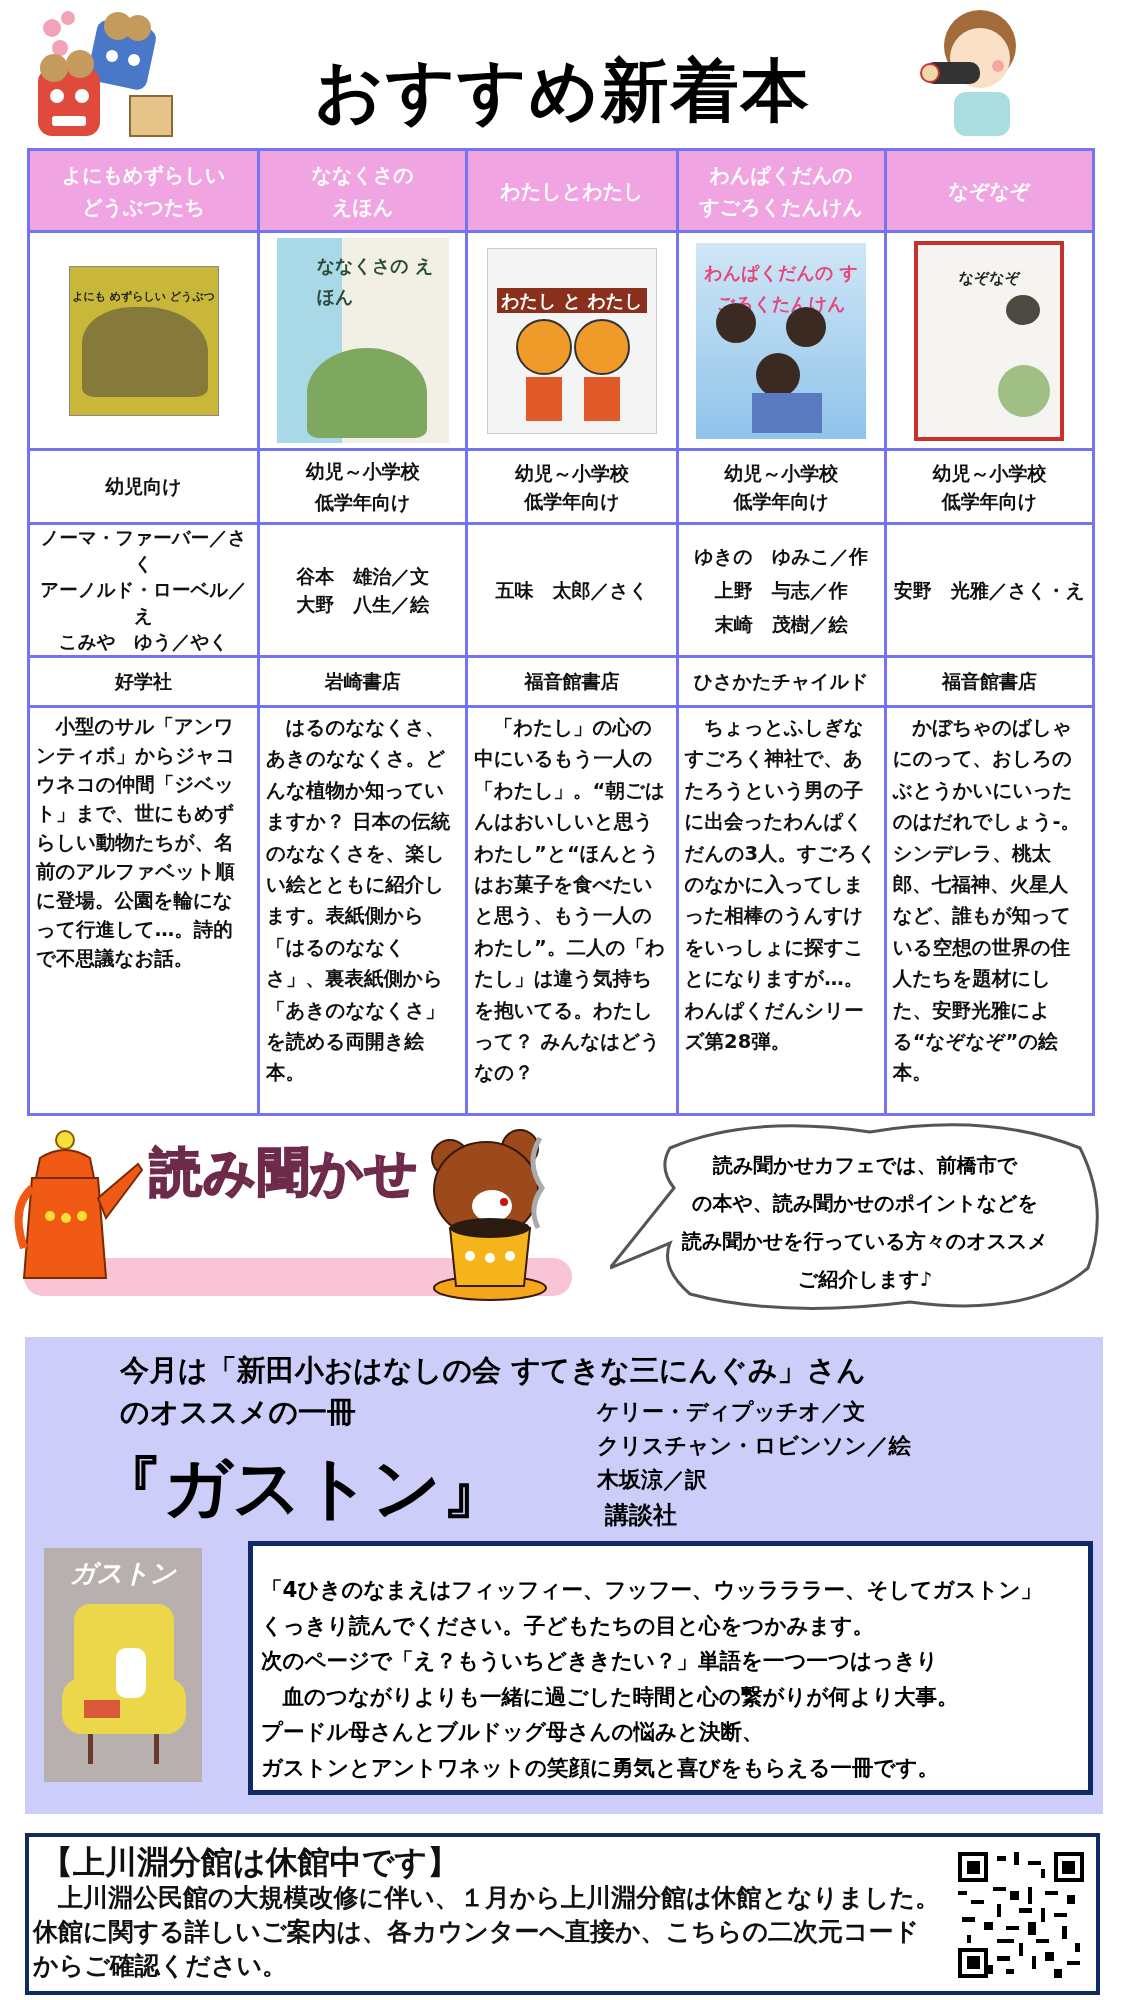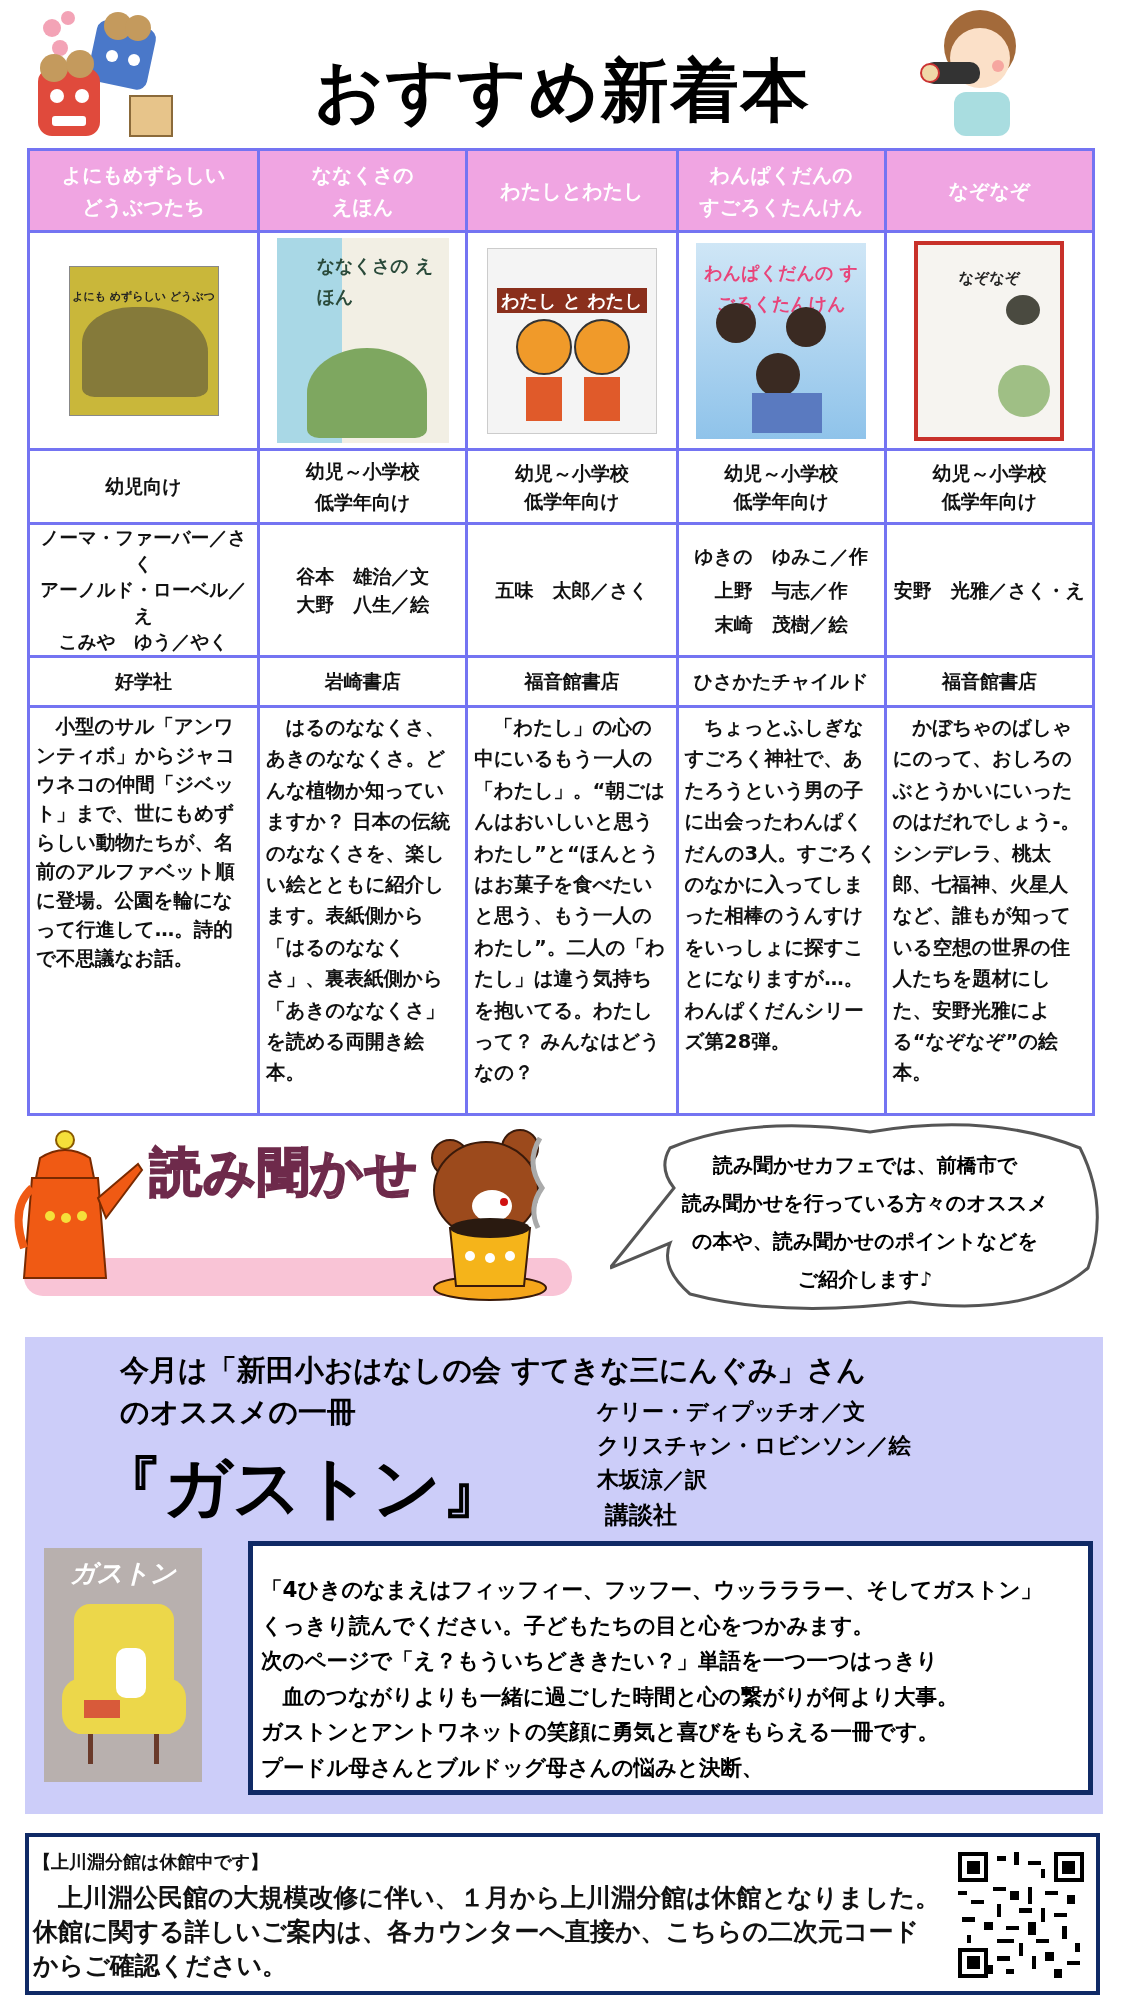--- a/index.html
+++ b/index.html
@@ -39,21 +39,21 @@
   .reco-line2 { position: absolute; left: 95px; top: 56px; font-size: 29px; font-weight: bold; color: #000; }
   .reco-book-title { position: absolute; left: 70px; top: 106px; font-size: 68px; font-weight: bold; color: #000; }
   .reco-credits { position: absolute; left: 572px; top: 58px; font-size: 22px; font-weight: bold; line-height: 34px; color: #000; }
   .reco-publisher { position: absolute; left: 580px; top: 162px; font-size: 24px; font-weight: bold; color: #000; }
   .reco-cover { position: absolute; left: 19px; top: 211px; width: 158px; height: 234px; background: #b8b0ae; overflow: hidden; }
   .reco-box { position: absolute; left: 223px; top: 204px; width: 845px; height: 254px; background: #fff; border: 5px solid #102a66; padding: 26px 0 0 8px; }
   .reco-box p { font-size: 21.5px; font-weight: bold; line-height: 35.5px; color: #000; white-space: nowrap; }
 
   
   .notice { position: absolute; left: 25px; top: 1833px; width: 1075px; height: 162px; border: 4px solid #102a66; background: #fff; padding: 6px 0 0 4px; }
-  .notice-title { font-size: 18px; font-weight: bold; line-height: 38px; }
+  .notice-title { font-size: 32px; font-weight: bold; line-height: 38px; margin-left: 8px; }
   .notice-body p { font-size: 25px; font-weight: bold; line-height: 34px; white-space: nowrap; }
   .qr { position: absolute; right: 12px; top: 10px; width: 126px; height: 136px; }
 </style>
 </head>
 <body>
 
 <div class="header">
   <svg class="oni" viewBox="0 0 150 135">
     <circle cx="22" cy="22" r="9" fill="#f3a3b6"></circle>
       <circle cx="38" cy="12" r="7" fill="#f3a3b6"></circle>
@@ -195,22 +195,22 @@
       <circle cx="50" cy="138" r="5" fill="#fff"></circle>
         <circle cx="70" cy="140" r="5" fill="#fff"></circle>
         <circle cx="90" cy="138" r="5" fill="#fff"></circle>
     </svg>
   </div>
   <svg class="bubble" viewBox="0 0 495 198">
     <path d="M60 30 Q140 -4 260 14 Q380 -6 470 30 Q500 90 478 150 Q420 200 300 184 Q170 200 80 176 Q50 150 60 125 L0 150 L64 70 Q48 50 60 30 Z" fill="#fff" stroke="#555" stroke-width="3"></path>
   </svg>
   <div class="bubble-text">
     <div>読み聞かせカフェでは、前橋市で</div>
+    <div>の本や、読み聞かせのポイントなどを</div>
     <div>読み聞かせを行っている方々のオススメ</div>
-    <div>の本や、読み聞かせのポイントなどを</div>
     <div>ご紹介します♪</div>
   </div>
 </div>
 
 <div class="reco">
   <div class="reco-line1">今月は「新田小おはなしの会 すてきな三にんぐみ」さん</div>
   <div class="reco-line2">のオススメの一冊</div>
   <div class="reco-book-title">『ガストン』</div>
   <div class="reco-credits">
     <div>ケリー・ディプッチオ／文</div>
@@ -225,22 +225,22 @@
     <div style="position:absolute;left:72px;top:100px;width:30px;height:50px;background:#fff;border-radius:10px;"></div>
     <div style="position:absolute;left:40px;top:152px;width:36px;height:18px;background:#d85a3a;"></div>
     <div style="position:absolute;left:44px;top:186px;width:5px;height:30px;background:#6a3a2a;"></div>
     <div style="position:absolute;left:110px;top:186px;width:5px;height:30px;background:#6a3a2a;"></div>
   </div>
   <div class="reco-box">
     <p>「4ひきのなまえはフィッフィー、フッフー、ウッラララー、そしてガストン」</p>
     <p>くっきり読んでください。子どもたちの目と心をつかみます。</p>
     <p>次のページで「え？もういちどききたい？」単語を一つ一つはっきり</p>
     <p>　血のつながりよりも一緒に過ごした時間と心の繋がりが何より大事。</p>
+    <p>プードル母さんとブルドッグ母さんの悩みと決断、</p>
     <p>ガストンとアントワネットの笑顔に勇気と喜びをもらえる一冊です。</p>
-    <p>プードル母さんとブルドッグ母さんの悩みと決断、</p>
   </div>
 </div>
 
 <div class="notice">
   <div class="notice-title">【上川淵分館は休館中です】</div>
   <div class="notice-body">
     <p>　上川淵公民館の大規模改修に伴い、１月から上川淵分館は休館となりました。</p>
     <p>休館に関する詳しいご案内は、各カウンターへ直接か、こちらの二次元コード</p>
     <p>からご確認ください。</p>
   </div>

